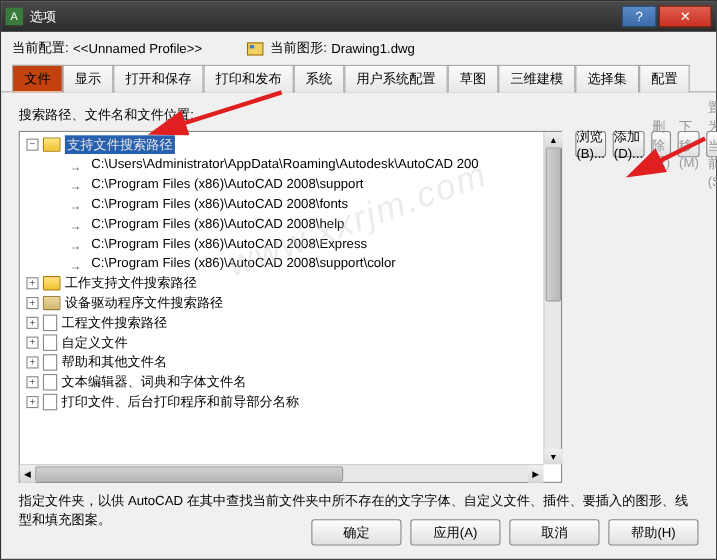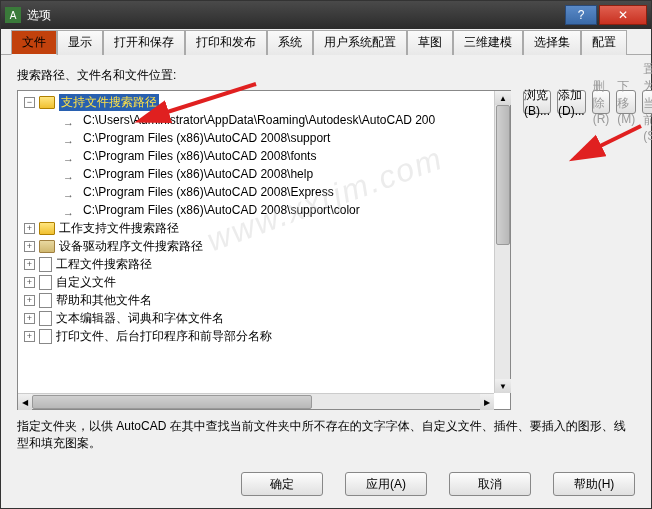--- a/index.html
+++ b/index.html
@@ -37,45 +37,55 @@
 .node { display: flex; align-items: center; height: 18px; padding-left: 4px; white-space: nowrap; }
 .node .toggle { width: 11px; height: 11px; border: 1px solid #888; display: flex; align-items: center; justify-content: center; font-size: 9px; line-height: 1; margin-right: 4px; background: #fff; cursor: pointer; color: #555; }
 .node .spacer { width: 15px; display: inline-block; }
 .node .folder { width: 16px; height: 13px; margin-right: 4px; display: inline-block; position: relative; }
 .node .folder.yellow { background: linear-gradient(to bottom,#ffe680,#f0c030); border: 1px solid #b08000; border-radius: 1px; }
 .node .folder.dim { background: linear-gradient(to bottom,#e8d8a0,#d0b870); border: 1px solid #a08040; border-radius: 1px; }
 .node .doc { width: 13px; height: 15px; margin-right: 4px; background: #fff; border: 1px solid #888; position: relative; }
 .node .arrow { width: 14px; height: 10px; margin-right: 6px; display: inline-block; position: relative; }
 .node .arrow::after { content: "→"; color: #555; font-size: 11px; }
 .node .label { font-size: 12px; }
-.node .label.sel { background: #2860b0; color: #fde047; padding: 0 2px; }
+.node .label.sel { background: #2860b0; color: #e5e5e5; padding: 0 2px; }
 .node.child { padding-left: 28px; }
 .btns { width: 112px; display: flex; flex-direction: row; gap: 6px; }
 .btn { height: 24px; border: 1px solid #888; background: linear-gradient(to bottom,#fdfdfd,#e0e0e0); border-radius: 3px; cursor: pointer; font-size: 12px; display: flex; align-items: center; justify-content: center; }
 .btn.disabled { color: #999; }
 .desc { margin-top: 8px; font-size: 12px; line-height: 1.4; }
-.footer { position: absolute; bottom: 12px; right: 16px; display: flex; gap: 22px; }
+.footer { position: absolute; bottom: 12px; right: 16px; display: flex; gap: 8px; }
 .footer .btn { width: 82px; }
 .arrow-red { position: absolute; pointer-events: none; }
 .arrow-red svg { overflow: visible; }
 .watermark { position: absolute; top: 180px; left: 200px; font-size: 32px; color: rgba(200,200,200,0.35); transform: rotate(-20deg); pointer-events: none; font-style: italic; letter-spacing: 2px; }
 </style>
 </head>
 <body>
 
 <div class="window">
   <div class="titlebar">
     <span class="icon">A</span>
     <span class="title">选项</span>
     <div class="wbtns">
       <div class="wbtn help">?</div>
       <div class="wbtn close">✕</div>
     </div>
   </div>
 
+  <div class="header">
+    <span class="lbl">当前配置:</span>
+    <span class="val">&lt;&lt;Unnamed Profile&gt;&gt;</span>
+    <span class="icon2"><svg width="16" height="16">
+          <rect x="1" y="3" width="14" height="11" fill="#f0d060" stroke="#a07000"></rect>
+          <rect x="3" y="5" width="4" height="3" fill="#4080c0"></rect>
+        </svg></span>
+    <span class="lbl">当前图形:</span>
+    <span class="val">Drawing1.dwg</span>
+  </div>
 
   <div class="tabs">
     <div class="tab active">文件</div>
     <div class="tab">显示</div>
     <div class="tab">打开和保存</div>
     <div class="tab">打印和发布</div>
     <div class="tab">系统</div>
     <div class="tab">用户系统配置</div>
     <div class="tab">草图</div>
     <div class="tab">三维建模</div>

